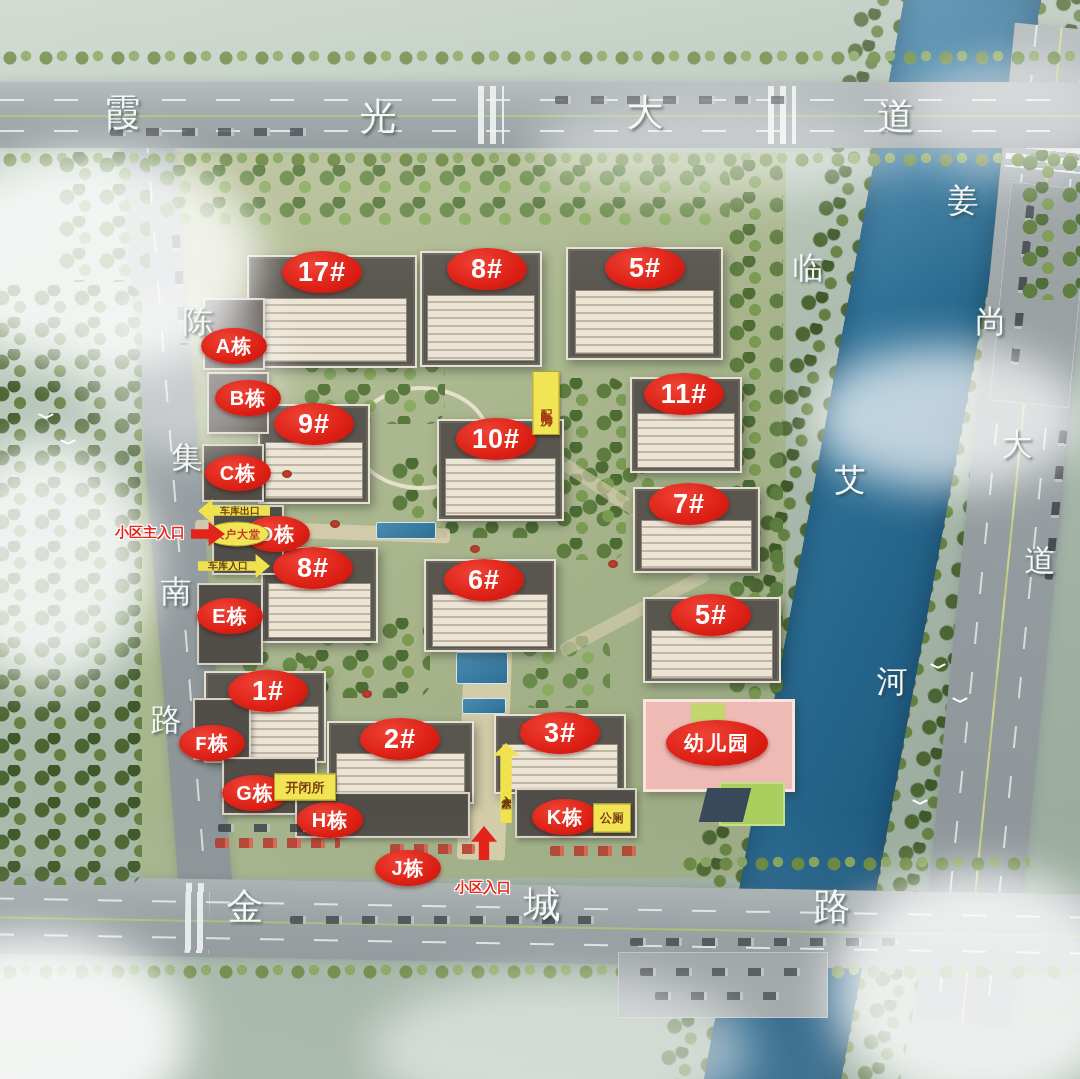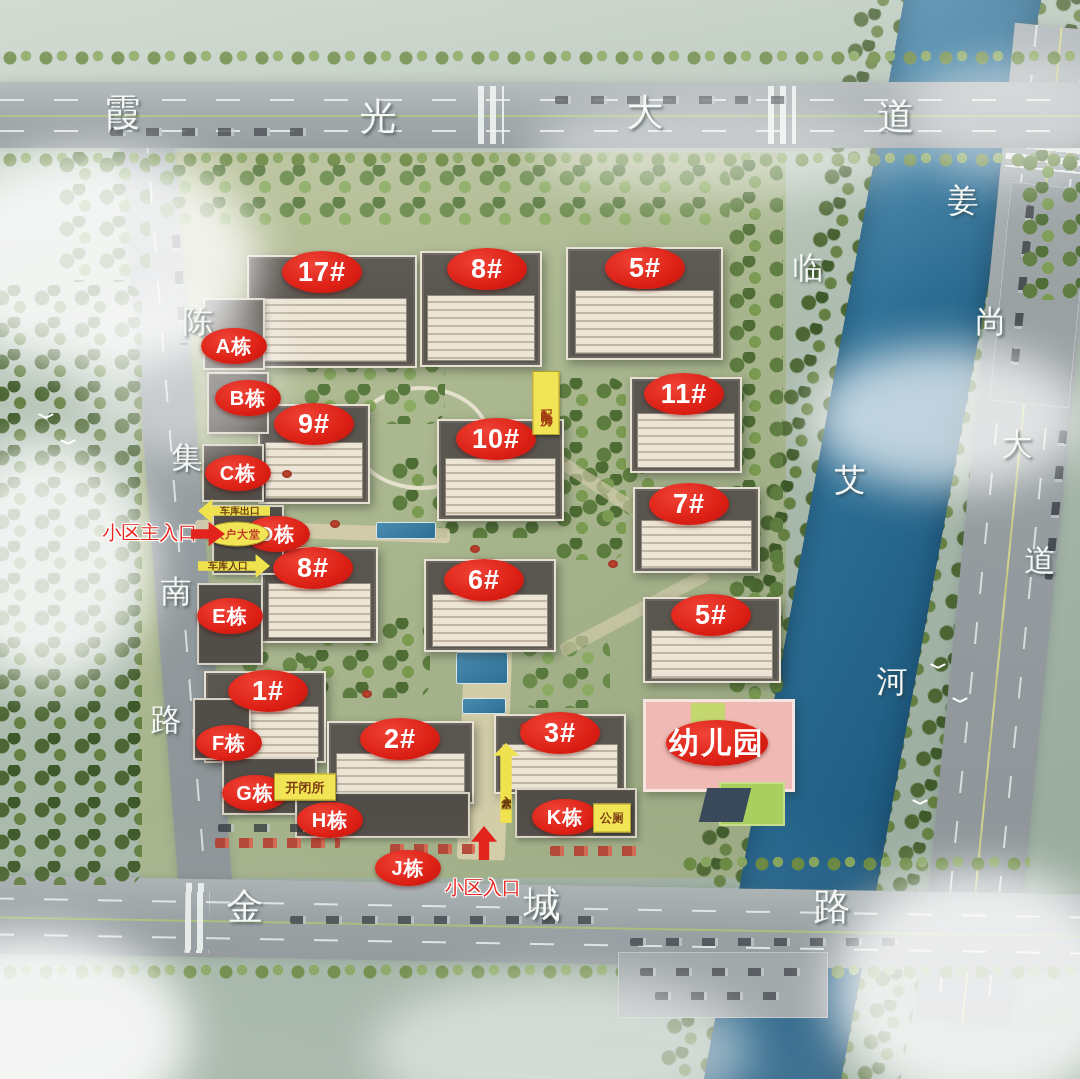--- a/index.html
+++ b/index.html
@@ -66,32 +66,32 @@
   
   .rchar{position:absolute;z-index:55;color:#f6f8f6;font-family:"DejaVu Serif","Liberation Serif",serif;
     font-size:37px;transform:translate(-50%,-50%);text-shadow:2px 2px 3px rgba(40,55,55,.6);}
   .rchar.sm{font-size:31px;}
   .oval{position:absolute;z-index:60;display:flex;align-items:center;justify-content:center;
     transform:translate(-50%,-50%);border-radius:50%;color:#fff;font-weight:bold;letter-spacing:1px;
     background:radial-gradient(ellipse at 38% 32%,#ef4336 0%,#dc1f14 62%,#bd150e 100%);
     box-shadow:0 2px 4px rgba(70,0,0,.45);}
   .oval.num{width:80px;height:42px;font-size:27px;}
   .oval.blk{width:66px;height:36px;font-size:20px;}
-  .oval.kind{width:102px;height:46px;font-size:30px;letter-spacing:2px;}
+  .oval.kind{width:102px;height:46px;font-size:20px;letter-spacing:2px;}
   .ysign{position:absolute;z-index:60;transform:translate(-50%,-50%);display:flex;align-items:center;justify-content:center;
     background:#f1e455;color:#7a3a10;font-weight:bold;border:1px solid #b5a22b;box-shadow:1px 2px 3px rgba(0,0,0,.35);}
   .ysign.oval{border-radius:50%;background:#f1e455;color:#c0392b;box-shadow:1px 2px 3px rgba(0,0,0,.35);}
   .ysign.vert{writing-mode:vertical-rl;text-orientation:upright;letter-spacing:2px;color:#a03c12;}
   .yarrow{position:absolute;z-index:60;transform:translate(-50%,-50%);display:flex;align-items:center;justify-content:center;
     background:#efe24e;color:#6b3c0e;font-weight:bold;font-size:10px;box-shadow:1px 2px 3px rgba(0,0,0,.3);}
   .yarrow.left{width:72px;height:24px;clip-path:polygon(0% 50%,20% 0%,20% 30%,100% 30%,100% 70%,20% 70%,20% 100%);padding-left:12px;box-sizing:border-box;}
   .yarrow.right{width:72px;height:24px;clip-path:polygon(100% 50%,80% 0%,80% 30%,0% 30%,0% 70%,80% 70%,80% 100%);padding-right:12px;box-sizing:border-box;}
   .yarrow.up{width:26px;height:80px;clip-path:polygon(50% 0%,100% 16%,72% 16%,72% 100%,28% 100%,28% 16%,0% 16%);
     writing-mode:vertical-rl;text-orientation:upright;padding-top:14px;box-sizing:border-box;letter-spacing:1px;}
-  .redtext{position:absolute;z-index:60;transform:translate(-50%,-50%);color:#e8241c;font-weight:normal;font-size:19px;white-space:nowrap;
+  .redtext{position:absolute;z-index:60;transform:translate(-50%,-50%);color:#e8241c;font-weight:bold;font-size:14px;white-space:nowrap;
     text-shadow:-1px -1px 0 #fff,1px -1px 0 #fff,-1px 1px 0 #fff,1px 1px 0 #fff,0 0 3px #fff;}
   .rarrow{position:absolute;z-index:60;transform:translate(-50%,-50%);background:#e3241c;
     box-shadow:0 1px 2px rgba(60,0,0,.4);}
   .rarrow.right{width:34px;height:24px;clip-path:polygon(0 30%,52% 30%,52% 0,100% 50%,52% 100%,52% 70%,0 70%);}
   .rarrow.up{width:26px;height:34px;clip-path:polygon(50% 0,100% 46%,70% 46%,70% 100%,30% 100%,30% 46%,0 46%);}
 </style>
 </head>
 <body>
 
 <div class="stage">
@@ -286,21 +286,21 @@
   <div class="oval num" style="left:711px;top:615px;">5#</div>
   <div class="oval num" style="left:268px;top:691px;">1#</div>
   <div class="oval num" style="left:400px;top:739px;">2#</div>
   <div class="oval num" style="left:560px;top:733px;">3#</div>
 
   <div class="oval blk" style="left:234px;top:346px;">A栋</div>
   <div class="oval blk" style="left:248px;top:398px;">B栋</div>
   <div class="oval blk" style="left:238px;top:473px;">C栋</div>
   <div class="oval blk" style="left:277px;top:534px;">D栋</div>
   <div class="oval blk" style="left:230px;top:616px;">E栋</div>
-  <div class="oval blk" style="left:229px;top:743px;">F栋</div>
+  <div class="oval blk" style="left:212px;top:743px;font-family:Liberation Mono, monospace;">F栋</div>
   <div class="oval blk" style="left:255px;top:793px;">G栋</div>
   <div class="oval blk" style="left:330px;top:820px;">H栋</div>
   <div class="oval blk" style="left:408px;top:868px;">J栋</div>
   <div class="oval blk" style="left:565px;top:817px;">K栋</div>
 
   <div class="oval kind" style="left:717px;top:743px;">幼儿园</div>
 
   <div class="ysign" style="left:305px;top:787px;width:60px;height:25px;font-size:13px;">开闭所</div>
   <div class="ysign" style="left:612px;top:818px;width:36px;height:27px;font-size:12px;">公厕</div>
   <div class="ysign vert" style="left:546px;top:403px;width:25px;height:62px;font-size:12px;">配电房</div>

